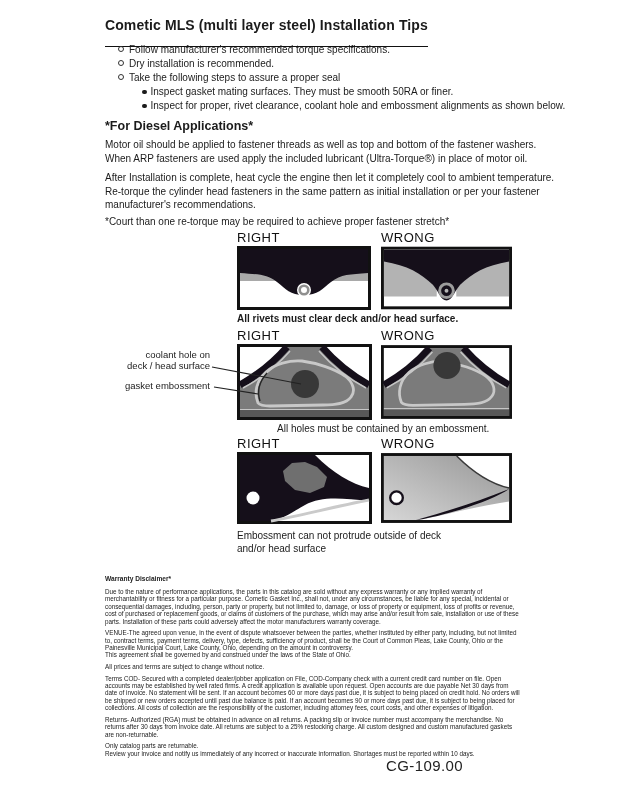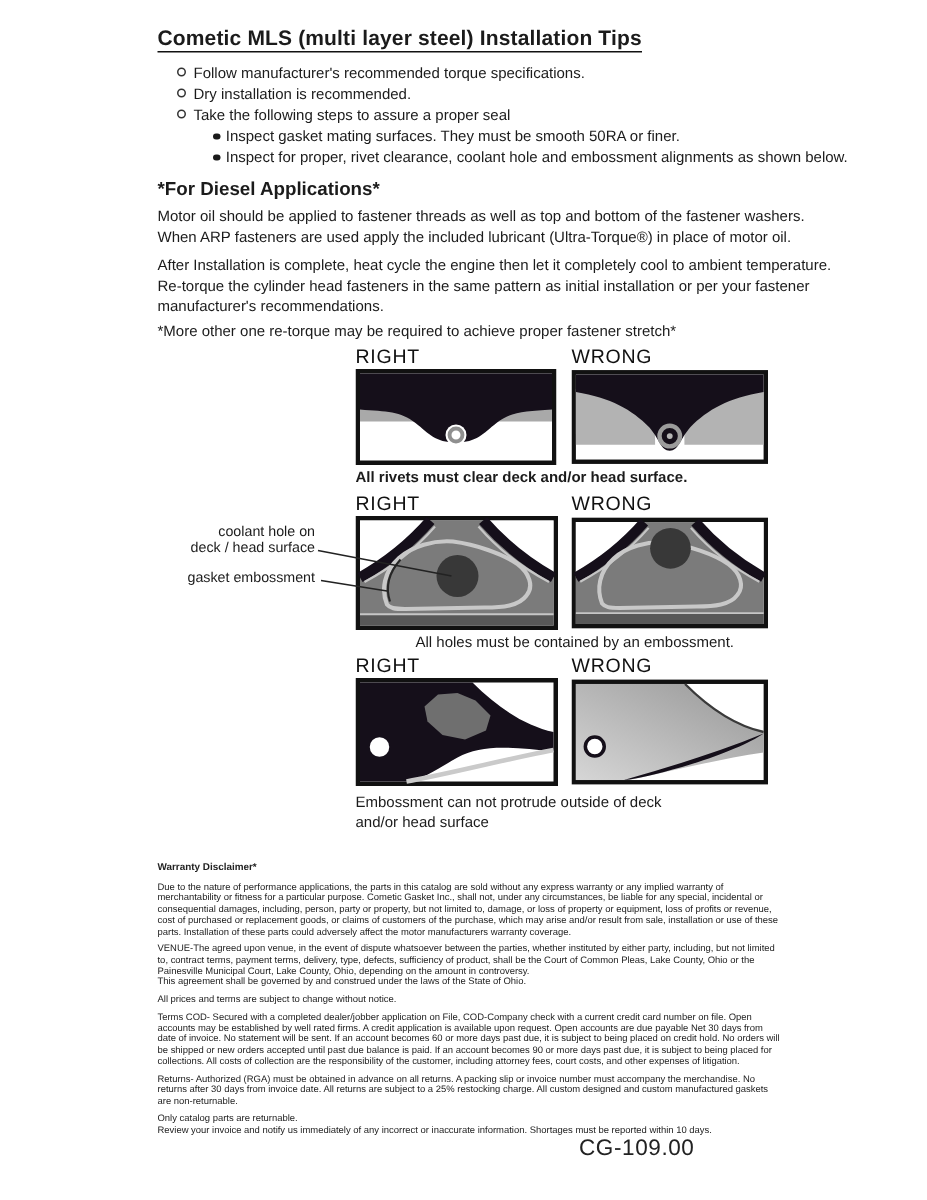--- a/index.html
+++ b/index.html
@@ -4,21 +4,21 @@
 <style>
   html,body { margin:0; padding:0; background:#ffffff; }
   .page {
     position:relative; width:618px; height:800px; background:#ffffff;
     font-family:"Liberation Sans", sans-serif; color:#1b1b1b; overflow:hidden;
   }
   .abs { position:absolute; }
 
   .title {
     left:105px; top:17px; font-size:14px; font-weight:bold;
-    border-bottom:1.6px solid #111; padding-bottom:1px; letter-spacing:0.1px;
+    border-bottom:1.6px solid #111; padding-bottom:13px; letter-spacing:0.1px;
   }
   .tips { left:118px; top:43px; font-size:10px; line-height:14px; width:470px; }
   .tip-row { white-space:nowrap; }
   .marker-open {
     display:inline-block; width:4px; height:4px; border:1px solid #333;
     border-radius:50%; margin-right:5px; vertical-align:1px;
   }
   .sub { margin-left:24px; }
   .marker-fill {
     display:inline-block; width:4.5px; height:4.5px; background:#1b1b1b;
@@ -54,21 +54,21 @@
     <div class="tip-row"><span class="marker-open"></span><span>Follow manufacturer's recommended torque specifications.</span></div>
     <div class="tip-row"><span class="marker-open"></span><span>Dry installation is recommended.</span></div>
     <div class="tip-row"><span class="marker-open"></span><span>Take the following steps to assure a proper seal</span></div>
     <div class="tip-row sub"><span class="marker-fill"></span><span>Inspect gasket mating surfaces.  They must be smooth 50RA or finer.</span></div>
     <div class="tip-row sub"><span class="marker-fill"></span><span>Inspect for proper, rivet clearance, coolant hole and embossment alignments as shown below.</span></div>
   </div>
 
   <div class="abs diesel-heading">*For Diesel Applications*</div>
   <div class="abs body-para para1">Motor oil should be applied to fastener threads as well as top and bottom of the fastener washers. When ARP fasteners are used apply the included lubricant (Ultra-Torque®) in place of motor oil.</div>
   <div class="abs body-para para2">After Installation is complete, heat cycle the engine then let it completely cool to ambient temperature. Re-torque the cylinder head fasteners in the same pattern as initial installation or per your fastener manufacturer's recommendations.</div>
-  <div class="abs body-para note">*More other one re-torque may be required to achieve proper fastener stretch*</div>
+  <div class="abs body-para note">*Court than one re-torque may be required to achieve proper fastener stretch*</div>
 
   <div class="abs rw-label" style="left:237px; top:230px; width:134px;">RIGHT</div>
   <div class="abs rw-label" style="left:381px; top:230px; width:131px;">WRONG</div>
 
   <svg class="panel" style="left:237px; top:246px;" width="134" height="64" viewBox="0 0 134 64">
     <rect x="1.5" y="1.5" width="131" height="61" fill="#ffffff" stroke="#111" stroke-width="3"></rect>
     <rect x="3" y="26" width="128" height="9" fill="#a9a9a9"></rect>
     <path d="M3,3 H131 V27 C113,28.5 104,28 94,36 C85,43 81,49 67,49 C53,49 49,43 40,36 C30,28 21,28.5 3,27 Z" fill="#150f1a"></path>
     <circle cx="67" cy="44" r="7" fill="#ffffff"></circle>
     <circle cx="67" cy="44" r="4.3" fill="none" stroke="#8f8f8f" stroke-width="2.6"></circle>

